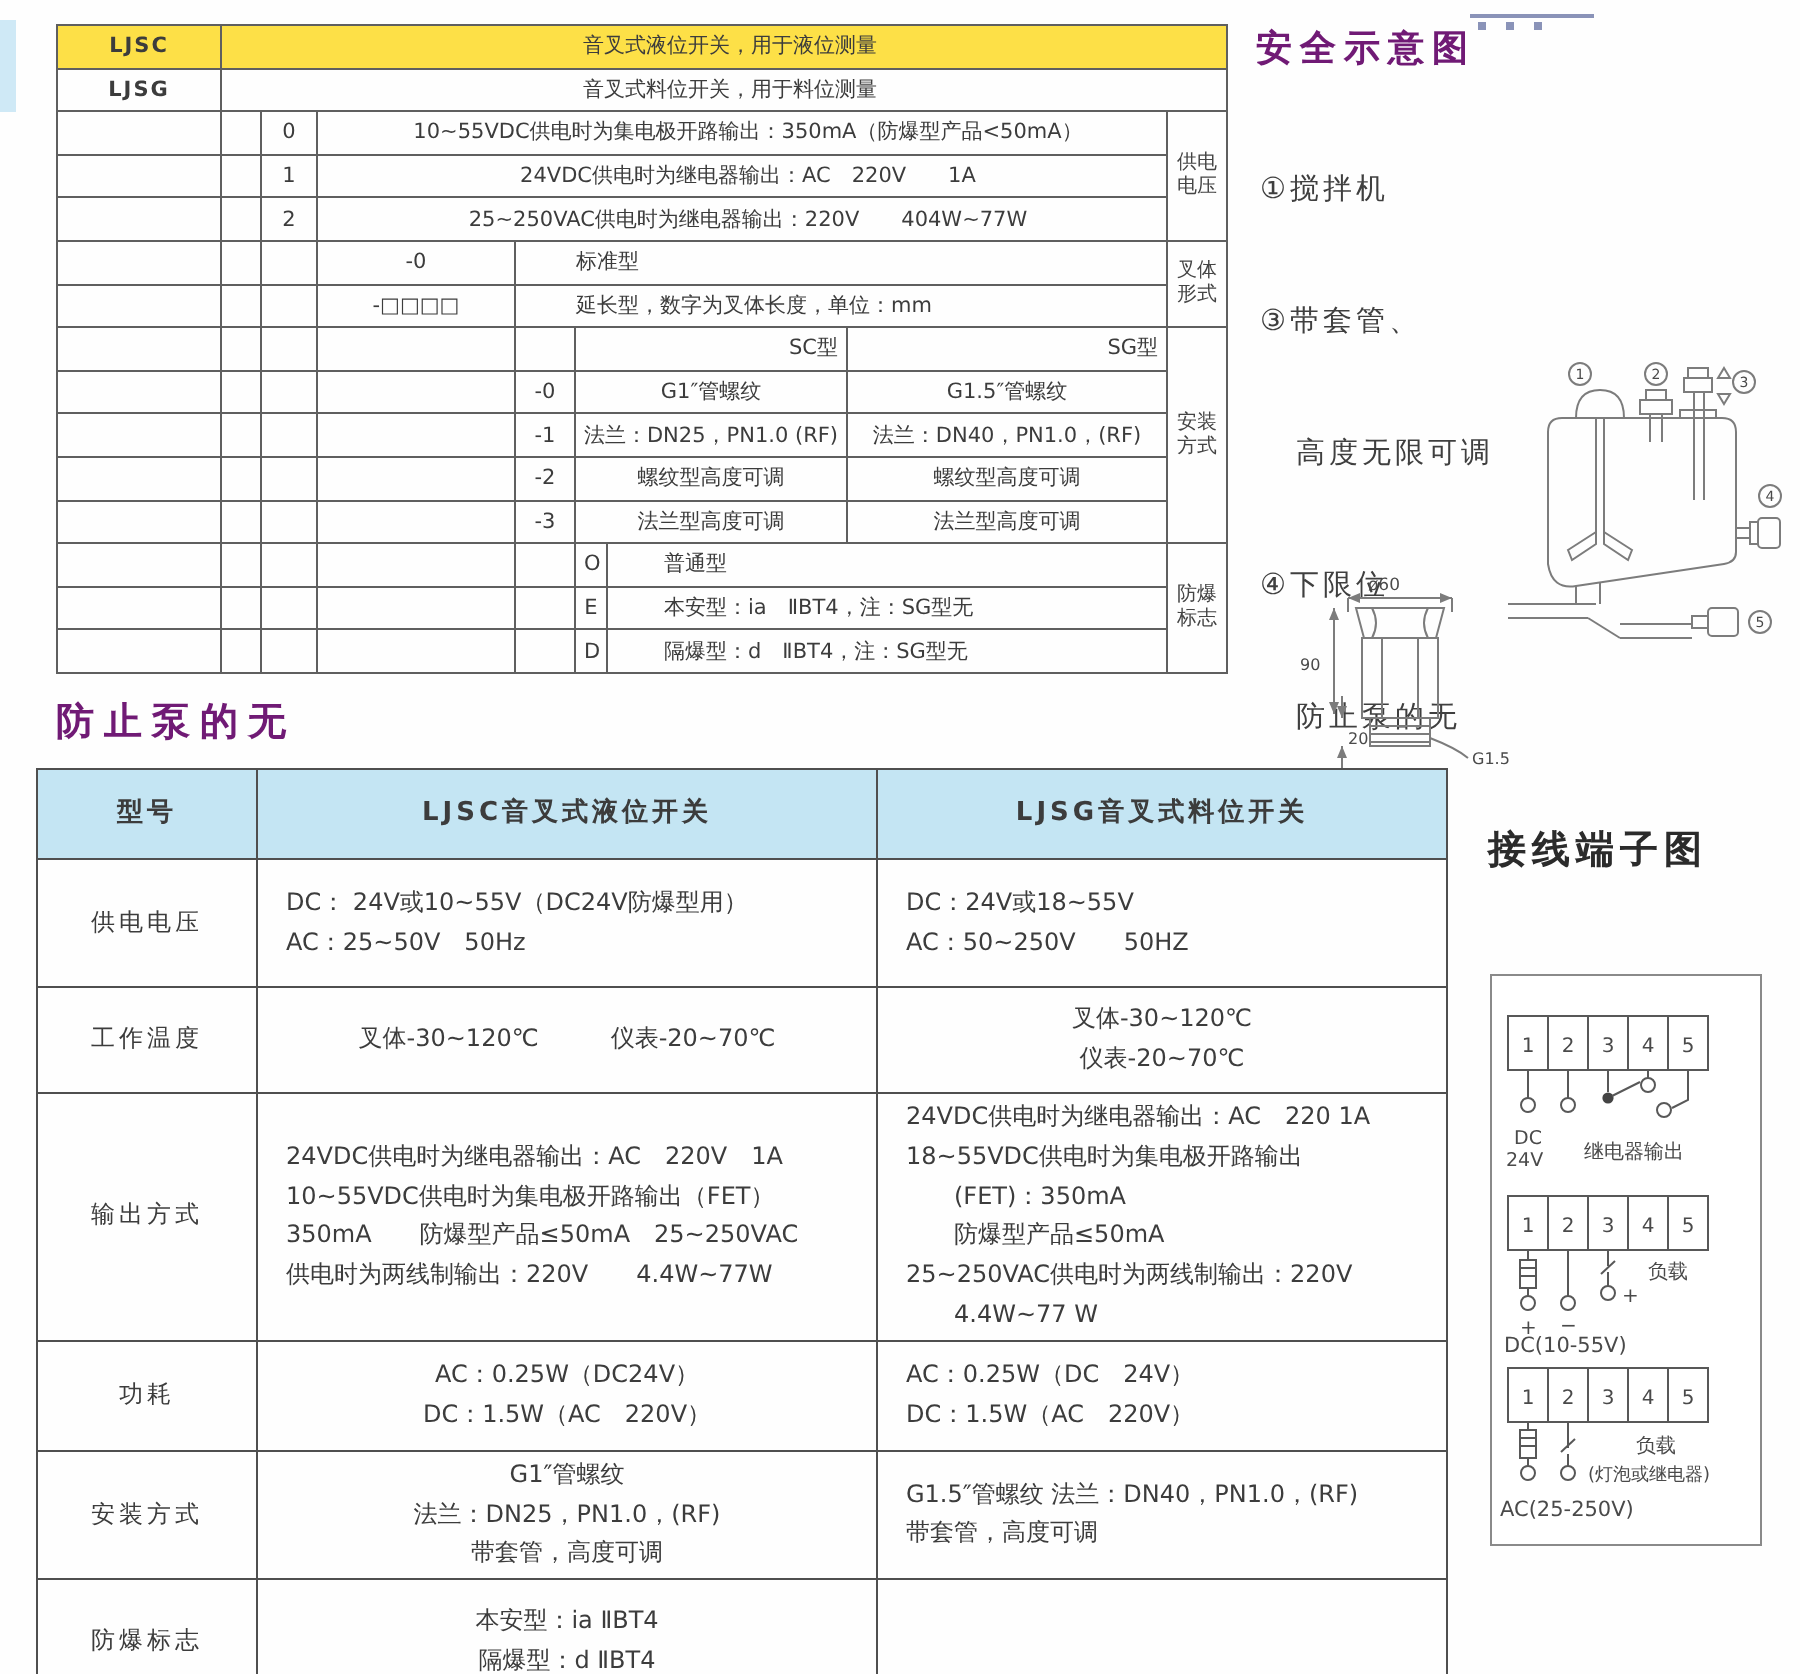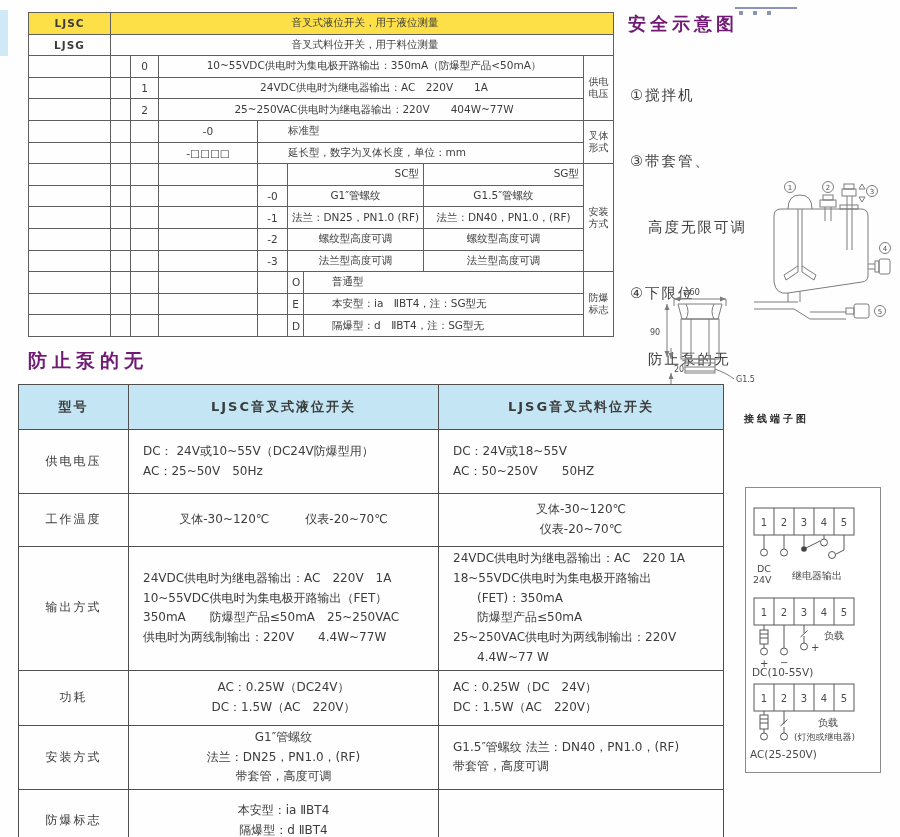--- a/index.html
+++ b/index.html
@@ -24,21 +24,21 @@
   table.sel .desc-exp{padding-left:28px;}
   table.sel .hdr{text-align:right;}
   table.sel .cell-c{text-align:center;white-space:nowrap;padding:0 2px;}
   table.sel .glabel{font-size:10px;line-height:1.2;text-align:center;padding:0 4px;
                     white-space:normal;word-break:break-all;color:#444;}
 
   
   .sec-title{position:absolute;font-weight:bold;color:#701a75;letter-spacing:5px;}
   .t-params{left:28px;top:348px;font-size:19px;}
   .t-safety{left:628px;top:12px;font-size:18px;letter-spacing:4px;}
-  .t-wiring{left:744px;top:412px;font-size:10px;color:#2b2b2b;font-weight:bold;letter-spacing:3px;}
+  .t-wiring{left:744px;top:412px;font-size:19px;color:#2b2b2b;font-weight:bold;letter-spacing:3px;}
 
   
   .safety-list{position:absolute;left:630px;top:44px;font-size:14.5px;color:#3f3f3f;
                letter-spacing:2px;line-height:29px;width:150px;}
   .safety-list div{white-space:nowrap;margin-top:37px;}
   .safety-list .cont{padding-left:18px;}
 
   
   table.par{position:absolute;left:18px;top:384px;border-collapse:collapse;table-layout:fixed;
             width:705px;font-size:12px;color:#3c3c3c;}

